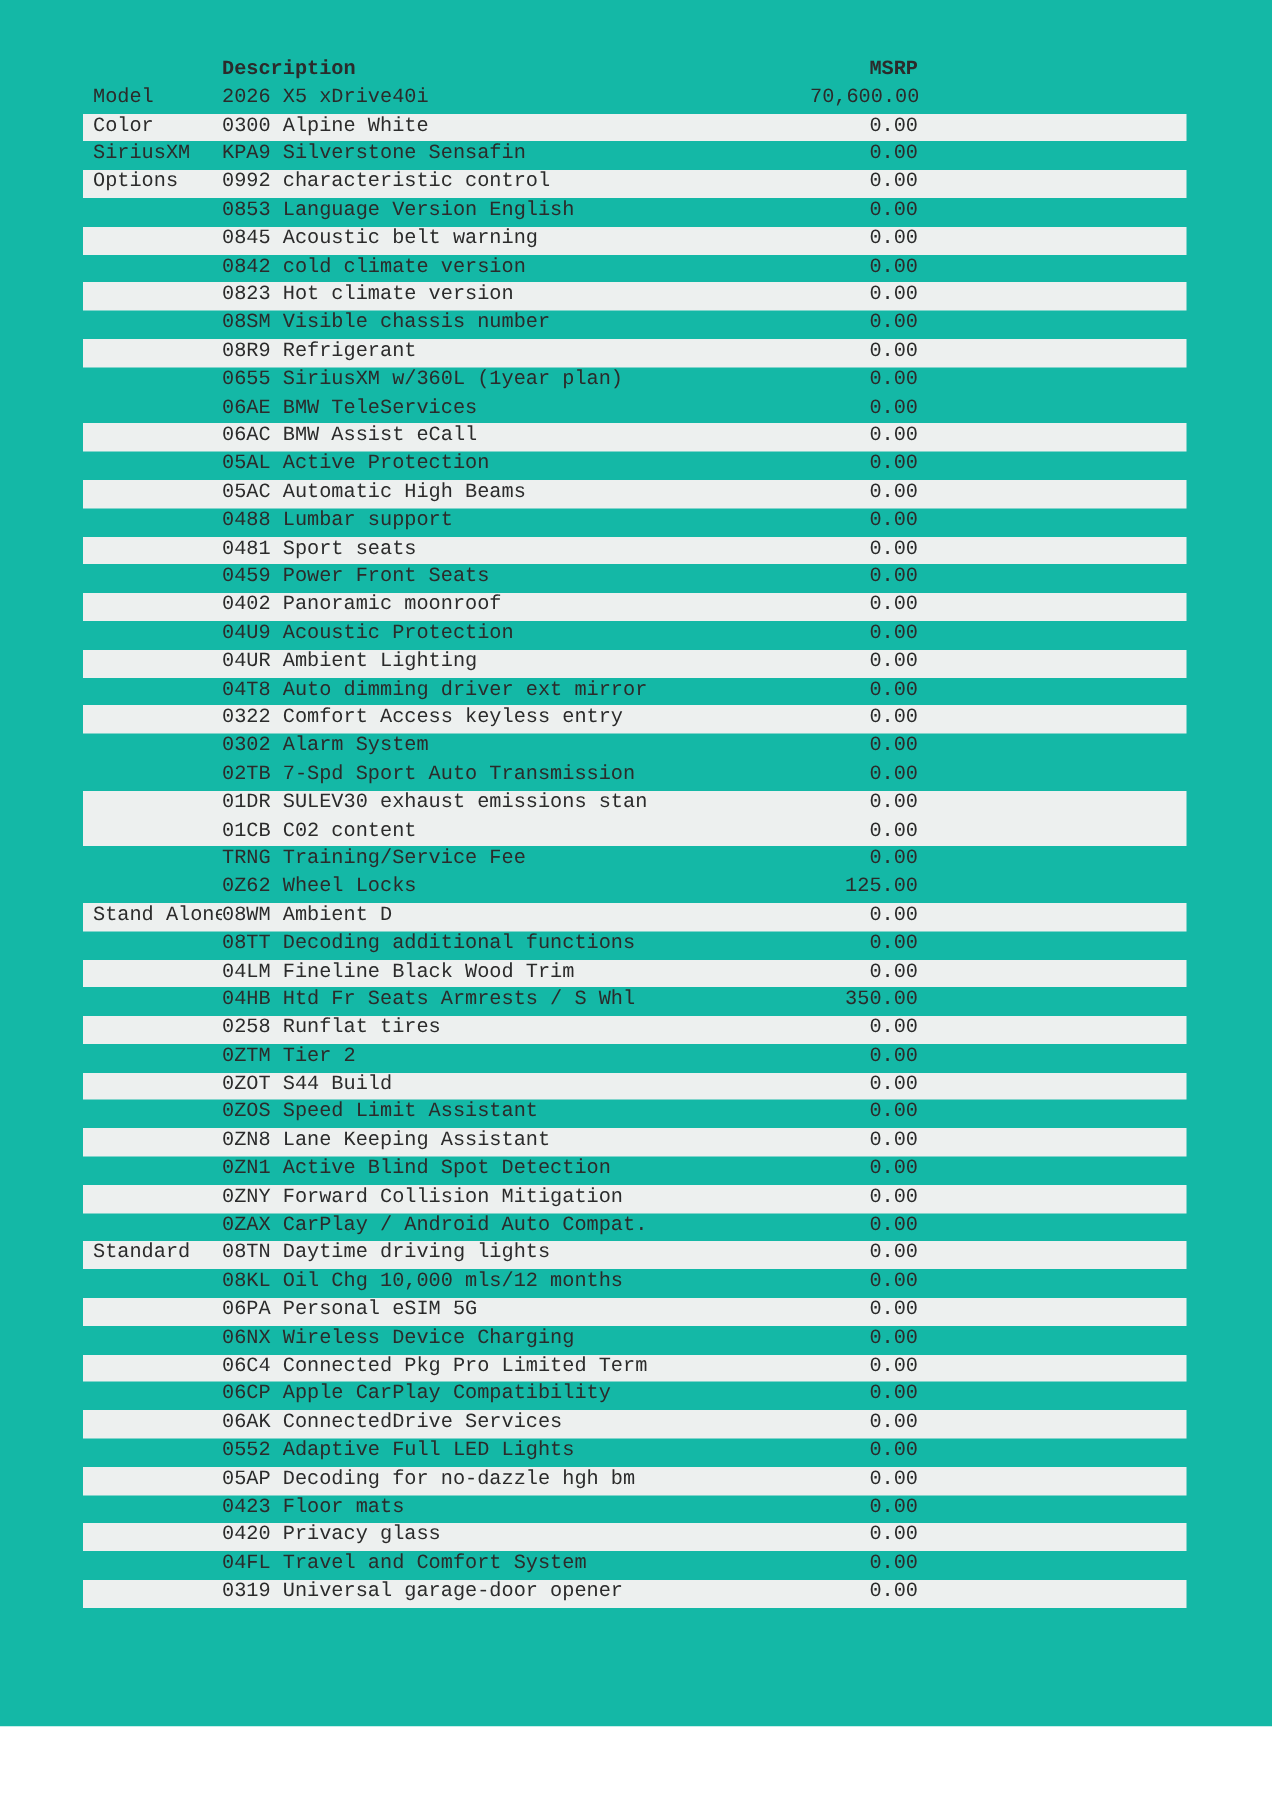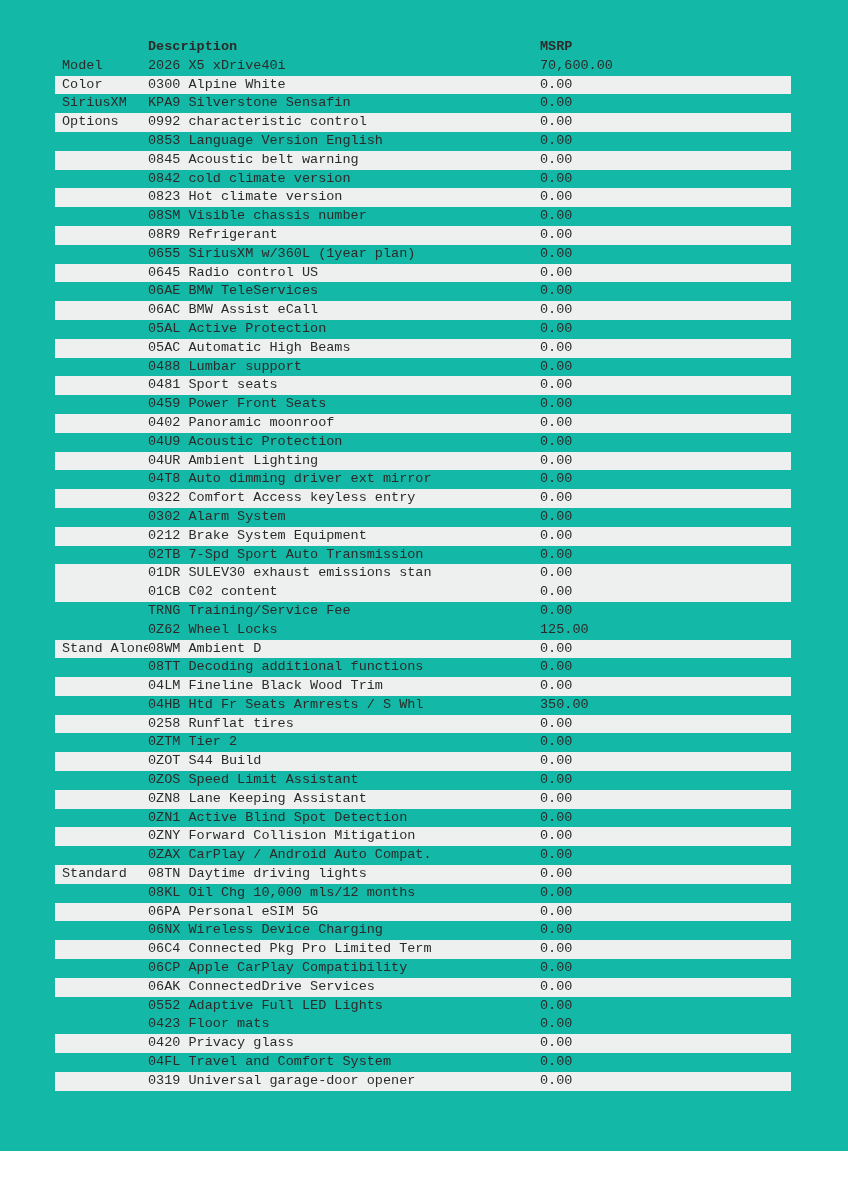--- a/index.html
+++ b/index.html
@@ -36,21 +36,21 @@
     font-size: 13.5px;
     font-weight: normal;
     white-space: nowrap;
     overflow: hidden;
     text-align: left;
     vertical-align: middle;
   }
   th { font-weight: bold; }
   td.cat  { padding-left: 7px; }
   th.cat-h { padding-left: 7px; }
-  td.msrp, th.msrp-h { }
+  td.msrp, th.msrp-h { text-align: right; }
   tr.striped td { background: var(--stripe); }
 </style>
 </head>
 <body>
 
 <div class="page">
   <table class="sheet">
     <colgroup>
       <col class="c-cat">
       <col class="c-desc">
@@ -125,26 +125,20 @@
     <td class="desc">08R9 Refrigerant</td>
     <td class="msrp">0.00</td>
     <td class="filler"></td>
   </tr>
         <tr>
     <td class="cat"></td>
     <td class="desc">0655 SiriusXM w/360L (1year plan)</td>
     <td class="msrp">0.00</td>
     <td class="filler"></td>
   </tr>
-        <tr class="striped">
-    <td class="cat"></td>
-    <td class="desc">0645 Radio control US</td>
-    <td class="msrp">0.00</td>
-    <td class="filler"></td>
-  </tr>
         <tr>
     <td class="cat"></td>
     <td class="desc">06AE BMW TeleServices</td>
     <td class="msrp">0.00</td>
     <td class="filler"></td>
   </tr>
         <tr class="striped">
     <td class="cat"></td>
     <td class="desc">06AC BMW Assist eCall</td>
     <td class="msrp">0.00</td>
@@ -206,26 +200,20 @@
   </tr>
         <tr class="striped">
     <td class="cat"></td>
     <td class="desc">0322 Comfort Access keyless entry</td>
     <td class="msrp">0.00</td>
     <td class="filler"></td>
   </tr>
         <tr>
     <td class="cat"></td>
     <td class="desc">0302 Alarm System</td>
-    <td class="msrp">0.00</td>
-    <td class="filler"></td>
-  </tr>
-        <tr class="striped">
-    <td class="cat"></td>
-    <td class="desc">0212 Brake System Equipment</td>
     <td class="msrp">0.00</td>
     <td class="filler"></td>
   </tr>
         <tr>
     <td class="cat"></td>
     <td class="desc">02TB 7-Spd Sport Auto Transmission</td>
     <td class="msrp">0.00</td>
     <td class="filler"></td>
   </tr>
         <tr class="striped">
@@ -362,20 +350,26 @@
   </tr>
         <tr class="striped">
     <td class="cat"></td>
     <td class="desc">06AK ConnectedDrive Services</td>
     <td class="msrp">0.00</td>
     <td class="filler"></td>
   </tr>
         <tr>
     <td class="cat"></td>
     <td class="desc">0552 Adaptive Full LED Lights</td>
+    <td class="msrp">0.00</td>
+    <td class="filler"></td>
+  </tr>
+        <tr class="striped">
+    <td class="cat"></td>
+    <td class="desc">05AP Decoding for no-dazzle hgh bm</td>
     <td class="msrp">0.00</td>
     <td class="filler"></td>
   </tr>
         <tr>
     <td class="cat"></td>
     <td class="desc">0423 Floor mats</td>
     <td class="msrp">0.00</td>
     <td class="filler"></td>
   </tr>
         <tr class="striped">

